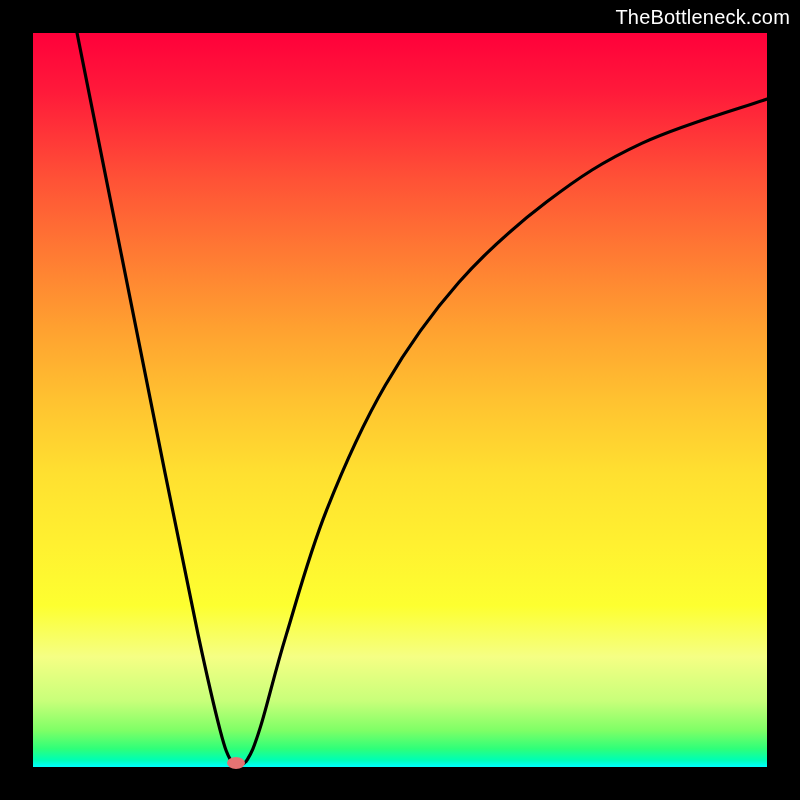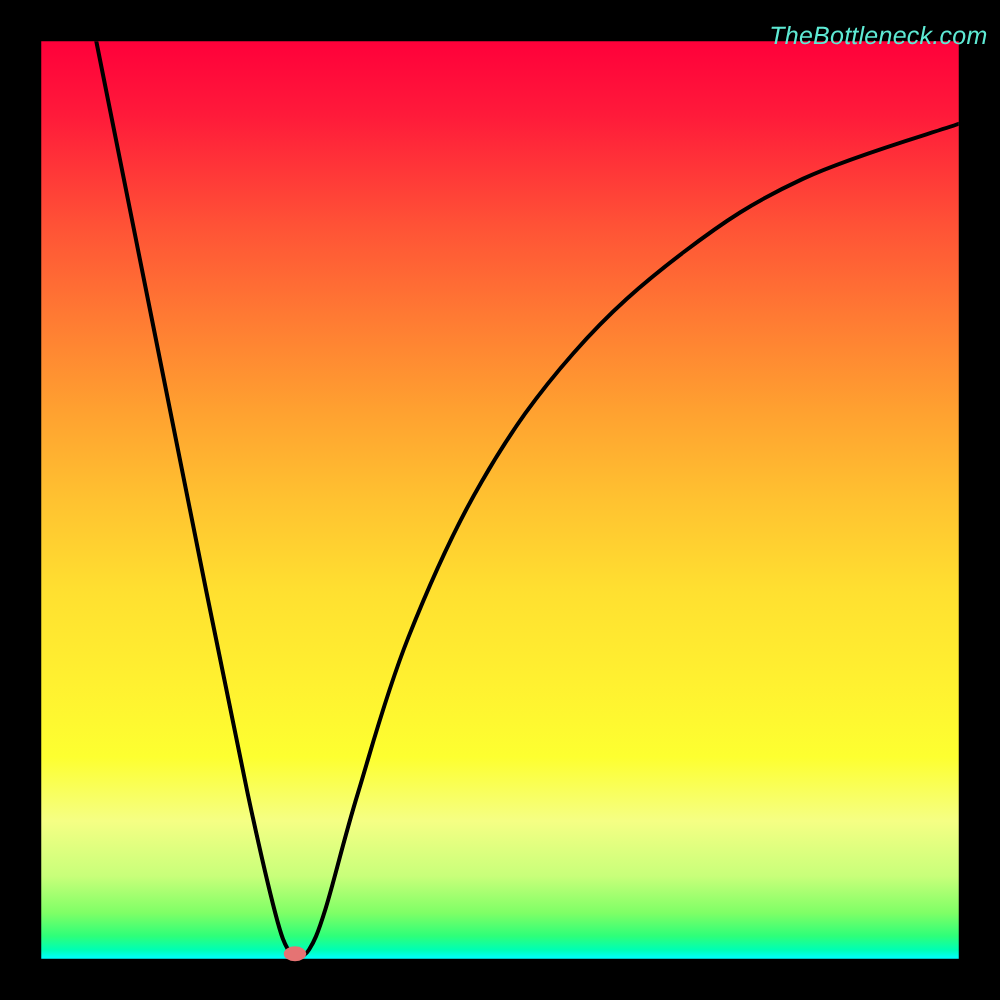--- a/index.html
+++ b/index.html
@@ -46,27 +46,26 @@
   .dot {
     position: absolute;
     width: 18px;
     height: 12px;
     background: #e57373;
     border-radius: 50%;
     transform: translate(-50%, -50%);
   }
   .watermark {
     position: absolute;
-    top: 18px;
+    top: 6px;
     right: 10px;
-    color: #5eead4;
+    color: #ffffff;
     font-size: 20px;
     font-weight: 500;
     letter-spacing: 0.2px;
-    font-style: italic;
   }
 </style>
 </head>
 <body>
 
 <div class="plot-area">
   <svg class="curve" viewBox="0 0 734 734" preserveAspectRatio="none">
     <path id="curve-path" d="M 44.04 0 C 51.9672 39.63600000000001, 72.2256 140.92800000000005, 88.08 220.20000000000005 C 103.9344 299.47200000000004, 118.2474 371.69759999999997, 132.12 440.4 C 145.9926 509.1024, 155.241 555.638, 165.15 601.88 C 175.059 648.122, 181.2246 674.5753599999999, 187.17000000000002 697.3 C 193.11540000000002 720.02464, 194.877 722.1826, 198.18 728.128 C 201.483 734.0734000000001, 202.61336000000003 730.59424, 205.52 730.33 C 208.42664 730.0657600000001, 210.3644 733.266, 214.32799999999997 726.66 C 218.29159999999996 720.054, 220.53763999999998 716.0904, 227.54 693.63 C 234.54236 671.1696, 241.33919999999998 640.8554, 253.23 601.88 C 265.1208 562.9046, 275.7638 522.0208, 293.6 477.1 C 311.43620000000004 432.17920000000004, 328.5384 393.2772, 352.32 352.32 C 376.10159999999996 311.3628, 396.6536 282.59, 425.71999999999997 249.55999999999997 C 454.78639999999996 216.52999999999997, 480.7699999999999 193.9228, 513.8 168.82 C 546.8299999999999 143.7172, 569.5840000000001 128.59680000000003, 609.22 110.10000000000002 C 648.856 91.60320000000002, 711.5396000000001 73.98719999999999, 734 66.05999999999997" fill="none" stroke="#000" stroke-width="3.2" stroke-linecap="round" stroke-linejoin="round"></path>
   </svg>
   <div class="dot" id="marker-dot" style="left: 202.584px; top: 729.596px;"></div>

